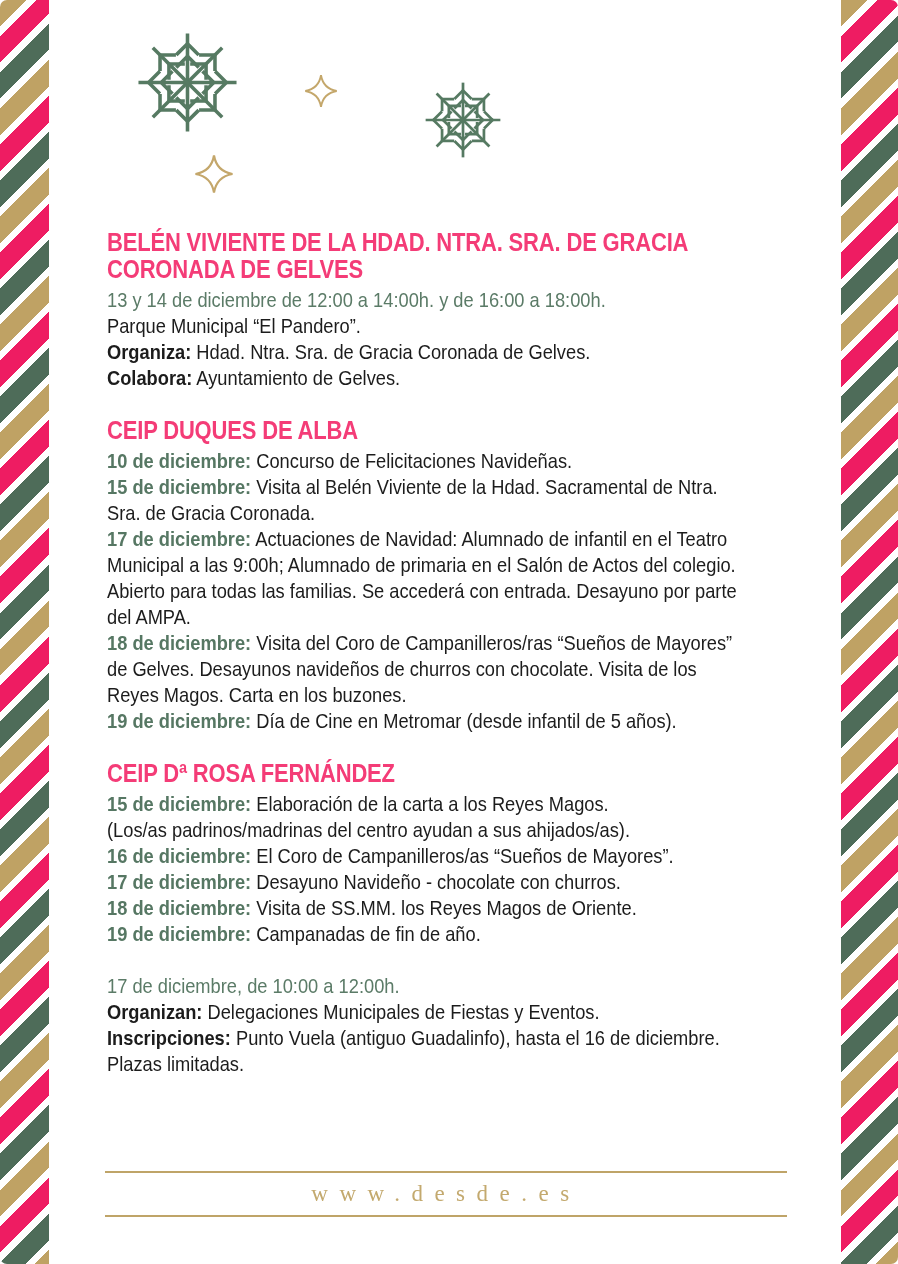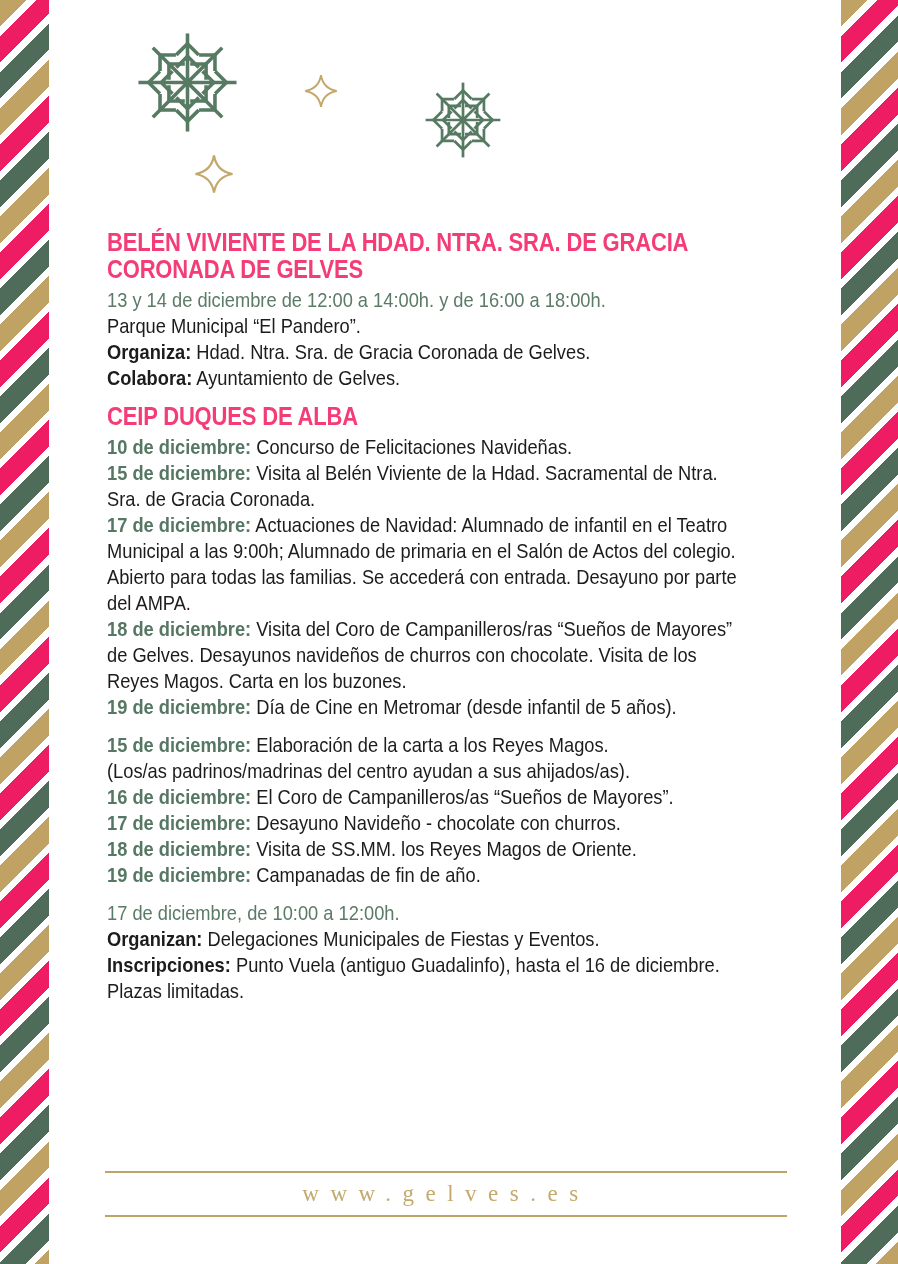--- a/index.html
+++ b/index.html
@@ -1,18 +1,18 @@
 <!DOCTYPE html>
 <html><head>
 <meta charset="utf-8">
 <style>
   html,body { margin:0; padding:0; }
   body { background:#ffffff; font-family:"Liberation Sans", sans-serif; }
   .page {
-    position:relative; width:898px; height:1264px; background:#ffffff; overflow:hidden;
+    position:relative; width:898px; height:1264px; background:#ffffff; overflow:hidden;border-radius:7px;
   }
   
   .stripe {
     position:absolute; top:0; bottom:0;
     background:repeating-linear-gradient(135deg,
       #BFA264 0px, #BFA264 19px,
       #ffffff 19px, #ffffff 25.5px,
       #EE1C62 25.5px, #EE1C62 44.5px,
       #ffffff 44.5px, #ffffff 51px,
       #4E6C59 51px, #4E6C59 70px,
@@ -21,21 +21,21 @@
   .stripe-left  { left:0;  width:49px; }
   .stripe-right { right:0; width:57px; }
 
   .deco { position:absolute; }
   .snow-lg { left:135px; top:30px;  width:105px; height:105px; }
   .star-a  { left:304px; top:74px;  width:34px;  height:34px; }
   .snow-sm { left:423px; top:80px;  width:80px;  height:80px; }
   .star-b  { left:194px; top:154px; width:40px;  height:40px; }
 
   .content { position:absolute; left:107px; top:229px; width:688px; }
-  .section { margin-top:12px; }
+  .section { margin-top:26px; }
   .section:first-child { margin-top:0; }
   .title-block { margin-bottom:4px; }
   .title-line {
     font-size:25px; line-height:27px; font-weight:bold; color:#F43C77;
     white-space:nowrap; transform:scaleX(0.88); transform-origin:0 0;
     letter-spacing:-0.2px;
   }
   .ln {
     font-size:21px; line-height:26px; color:#1C1C1C;
     white-space:nowrap; transform:scaleX(0.87); transform-origin:0 0;
@@ -119,32 +119,35 @@
         <div class="ln"><span class="lab-green">17 de diciembre:</span> Actuaciones de Navidad: Alumnado de infantil en el Teatro</div>
         <div class="ln">Municipal a las 9:00h; Alumnado de primaria en el Salón de Actos del colegio.</div>
         <div class="ln">Abierto para todas las familias. Se accederá con entrada. Desayuno por parte</div>
         <div class="ln">del AMPA.</div>
         <div class="ln"><span class="lab-green">18 de diciembre:</span> Visita del Coro de Campanilleros/ras “Sueños de Mayores”</div>
         <div class="ln">de Gelves. Desayunos navideños de churros con chocolate. Visita de los</div>
         <div class="ln">Reyes Magos. Carta en los buzones.</div>
         <div class="ln"><span class="lab-green">19 de diciembre:</span> Día de Cine en Metromar (desde infantil de 5 años).</div>
       </section>
       <section class="section">
+        <div class="title-block">
+          <div class="title-line">CEIP Dª ROSA FERNÁNDEZ</div>
+        </div>
         <div class="ln"><span class="lab-green">15 de diciembre:</span> Elaboración de la carta a los Reyes Magos.</div>
         <div class="ln">(Los/as padrinos/madrinas del centro ayudan a sus ahijados/as).</div>
         <div class="ln"><span class="lab-green">16 de diciembre:</span> El Coro de Campanilleros/as “Sueños de Mayores”.</div>
         <div class="ln"><span class="lab-green">17 de diciembre:</span> Desayuno Navideño - chocolate con churros.</div>
         <div class="ln"><span class="lab-green">18 de diciembre:</span> Visita de SS.MM. los Reyes Magos de Oriente.</div>
         <div class="ln"><span class="lab-green">19 de diciembre:</span> Campanadas de fin de año.</div>
       </section>
       <section class="section">
         <div class="ln green-line">17 de diciembre, de 10:00 a 12:00h.</div>
         <div class="ln"><span class="lab-dark">Organizan:</span> Delegaciones Municipales de Fiestas y Eventos.</div>
         <div class="ln"><span class="lab-dark">Inscripciones:</span> Punto Vuela (antiguo Guadalinfo), hasta el 16 de diciembre.</div>
         <div class="ln">Plazas limitadas.</div>
       </section>
     </main>
 
   <div class="footer-rule rule-top"></div>
-  <div class="footer-url">www.gelves.es</div>
+  <div class="footer-url">www.desde.es</div>
   <div class="footer-rule rule-bottom"></div>
 
 </div>
 
 </body></html>

